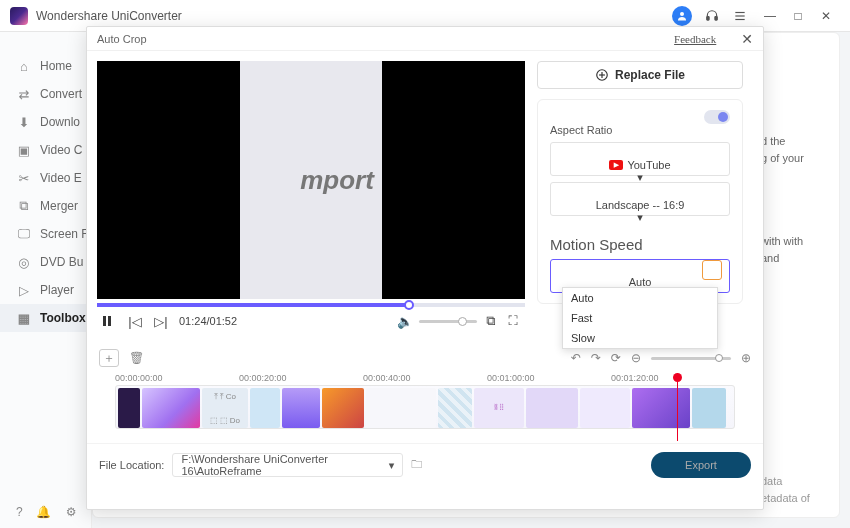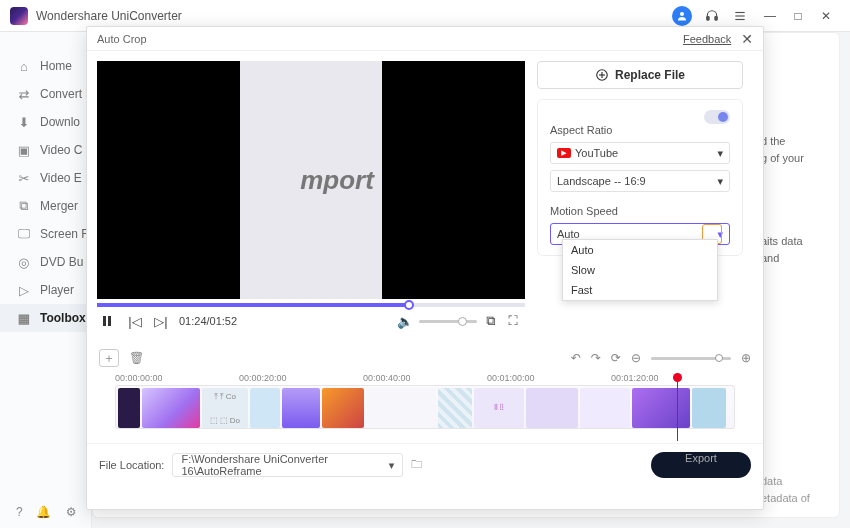--- a/index.html
+++ b/index.html
@@ -17,21 +17,21 @@
 .bottombar { position:absolute; left:0; bottom:0; width:92px; height:32px; display:flex; align-items:center; gap:14px; padding-left:16px; color:#888; }
 
 .rightbg { position:absolute; left:92px; right:10px; top:32px; bottom:10px; background:#fff; border:1px solid #eee; border-radius:6px; padding:12px 16px; }
 .rightbg .hint { position:absolute; right:18px; top:100px; width:60px; color:#666; font-size:11px; line-height:1.5; }
 .rightbg .hint2 { top:200px; }
 .rightbg .hint3 { top:440px; color:#999; }
 
 .modal { position:absolute; left:86px; top:26px; width:678px; height:484px; background:#fff; border:1px solid #ddd; border-radius:2px; box-shadow:0 4px 20px rgba(0,0,0,.15); }
 .modal-head { height:24px; display:flex; align-items:center; padding:0 10px; border-bottom:1px solid #f0f0f0; font-size:11px; color:#666; }
 .modal-head .spacer { flex:1; }
-.feedback { text-decoration:underline; color:#555; margin-right:10px; cursor:pointer; }
+.feedback { text-decoration:underline; color:#555; margin-right:25px; cursor:pointer;font-family:Liberation Serif, serif; }
 .close { font-size:14px; color:#555; cursor:pointer; }
 
 .content { display:flex; padding:10px; gap:12px; }
 .preview { width:428px; }
 .stage { width:428px; height:238px; background:#000; display:flex; justify-content:center; align-items:center; position:relative; }
 .stage .center { width:142px; height:238px; background:#e8e8ee; display:flex; align-items:center; justify-content:center; color:#777; font-style:italic; font-size:26px; font-weight:600; overflow:hidden; padding-left:52px; filter:blur(.4px); }
 .progress { height:4px; background:#e2e4ee; position:relative; margin-top:4px; }
 .progress .fill { position:absolute; left:0; top:0; height:100%; width:73%; background:#6a5cff; }
 .progress .knob { position:absolute; left:73%; top:-3px; width:10px; height:10px; background:#fff; border:2px solid #6a5cff; border-radius:50%; transform:translateX(-50%); }
 .controls { display:flex; align-items:center; gap:10px; padding:6px 4px; color:#444; }
@@ -41,21 +41,21 @@
 .vline { width:58px; height:3px; background:#ccc; position:relative; border-radius:2px; }
 .vline .vk { position:absolute; right:10px; top:-3px; width:9px; height:9px; background:#fff; border:1px solid #aaa; border-radius:50%; }
 
 
 .panel { width:206px; }
 .btn-replace { width:100%; height:28px; border:1px solid #ddd; border-radius:4px; background:#fff; display:flex; align-items:center; justify-content:center; gap:6px; font-size:12px; font-weight:600; color:#333; cursor:pointer; }
 .card { border:1px solid #eee; border-radius:6px; margin-top:10px; padding:10px 12px; position:relative; }
 .card .lbl { font-size:11px; color:#333; font-weight:600; }
 .toggle { position:absolute; right:12px; top:10px; width:26px; height:14px; background:#e2e5ef; border-radius:8px; }
 .toggle::after { content:""; position:absolute; right:2px; top:2px; width:10px; height:10px; background:#7a86f0; border-radius:50%; }
-.select { width:100%; height:22px; border:1px solid #e2e2e2; border-radius:3px; background:#fff; font-size:11px; color:#444; padding:4px 6px; display:flex; align-items:center; justify-content:space-between; margin-top:6px; cursor:pointer; }
+.select { width:100%; height:22px; border:1px solid #e2e2e2; border-radius:3px; background:#fff; font-size:11px; color:#444; padding:16px 6px; display:flex; align-items:center; justify-content:space-between; margin-top:6px; cursor:pointer;flex-direction:column; }
 .select .yt { width:14px; height:10px; background:#e11; border-radius:2px; display:inline-flex; align-items:center; justify-content:center; color:#fff; font-size:7px; margin-right:4px; }
 .select.highlight { border:1px solid #6a5cff; margin-top:6px; }
 .orange-wrap { position:absolute; right:8px; top:1px; width:20px; height:20px; border:1.5px solid #ef9a3d; border-radius:3px; pointer-events:none; }
 .dropdown { position:absolute; left:12px; right:12px; top:100%; transform:translateY(-6px); background:#fff; border:1px solid #ddd; box-shadow:0 2px 8px rgba(0,0,0,.15); z-index:5; }
 .dropdown .opt { padding:4px 8px; font-size:11px; color:#333; cursor:pointer; }
 
 .toolbar2 { display:flex; align-items:center; padding:4px 12px 0; gap:10px; color:#888; }
 .toolbar2 .spacer { flex:1; }
 .zoom { width:80px; height:3px; background:#ccc; position:relative; border-radius:2px; }
 .zoom .zk { position:absolute; right:8px; top:-3px; width:8px; height:8px; background:#fff; border:1px solid #999; border-radius:50%; }
@@ -76,21 +76,21 @@
 .c9 { width:50px; background:#ece6fa; color:#92a; font-size:8px; display:flex; align-items:center; justify-content:center; }
 .c10 { width:52px; background:#e2d8f8; }
 .c11 { width:50px; background:#efeafd; }
 .c12 { width:58px; background:linear-gradient(135deg,#ad6ef0,#6a42c8); }
 .c13 { width:34px; background:#b4d8eb; }
 .playhead { position:absolute; top:-12px; bottom:-2px; left:562px; width:1px; background:#e02; }
 .playhead::before { content:""; position:absolute; top:0; left:-4px; width:9px; height:9px; background:#e02; border-radius:50%; }
 
 .footer { display:flex; align-items:center; gap:8px; padding:8px 12px 0; margin-top:4px; font-size:11px; color:#555; border-top:1px solid #f3f3f3; }
 .pathbox { flex:1; height:24px; border:1px solid #e4e4e4; border-radius:3px; display:flex; align-items:center; padding:0 8px; justify-content:space-between; background:#fff; }
-.export { width:100px; height:26px; border-radius:13px; background:#0f172a; color:#aaa; display:flex; align-items:flex-start; justify-content:center; font-size:11px; }
+.export { width:100px; height:26px; border-radius:13px; background:#0c4a6e; color:#aaa; display:flex; align-items:center; justify-content:center; font-size:11px; }
 svg { display:block; }
 </style>
 </head>
 <body>
 
 <div class="titlebar">
   <div class="logo"></div>
   <div class="title">Wondershare UniConverter</div>
   <div class="spacer"></div>
   <div class="avatar">
@@ -162,21 +162,21 @@
 </div>
 <div class="bottombar">
   <span>?</span>
   <span>🔔</span>
   <span>⚙</span>
 </div>
 
 <div class="rightbg">
   <div class="hint" style="white-space:pre-line">d the
 g of your</div>
-  <div class="hint hint2" style="white-space:pre-line">aits data
+  <div class="hint hint2" style="white-space:pre-line">with with
 and</div>
   <div class="hint hint3" style="white-space:pre-line">data
 etadata of</div>
 </div>
 
 <div class="modal">
   <div class="modal-head">
     <span>Auto Crop</span>
     <div class="spacer"></div>
     <span class="feedback">Feedback</span>
@@ -231,31 +231,31 @@
           <span style="display:flex;align-items:center">
               <span class="yt">▶</span>
               <span>YouTube</span>
             </span>
           <span>▾</span>
         </div>
         <div class="select">
           <span>Landscape -- 16:9</span>
           <span>▾</span>
         </div>
-        <div style="margin-top:13px;font-size:11px;color:#555">Motion Speed</div>
+        <div style="margin-top:20px;font-size:15px;color:#555">Motion Speed</div>
         <div style="position:relative">
           <div class="select highlight">
             <span>Auto</span>
             <span style="color:#6a5cff">▾</span>
             <div class="orange-wrap"></div>
           </div>
           <div class="dropdown">
             <div class="opt">Auto</div>
+            <div class="opt">Fast</div>
             <div class="opt">Slow</div>
-            <div class="opt">Fast</div>
           </div>
         </div>
       </div>
     </div>
   </div>
 
   <div class="toolbar2">
     <span style="border:1px solid #ccc;border-radius:3px;width:20px;height:18px;display:inline-flex;align-items:center;justify-content:center">＋</span>
     <span>🗑</span>
     <div class="spacer"></div>

